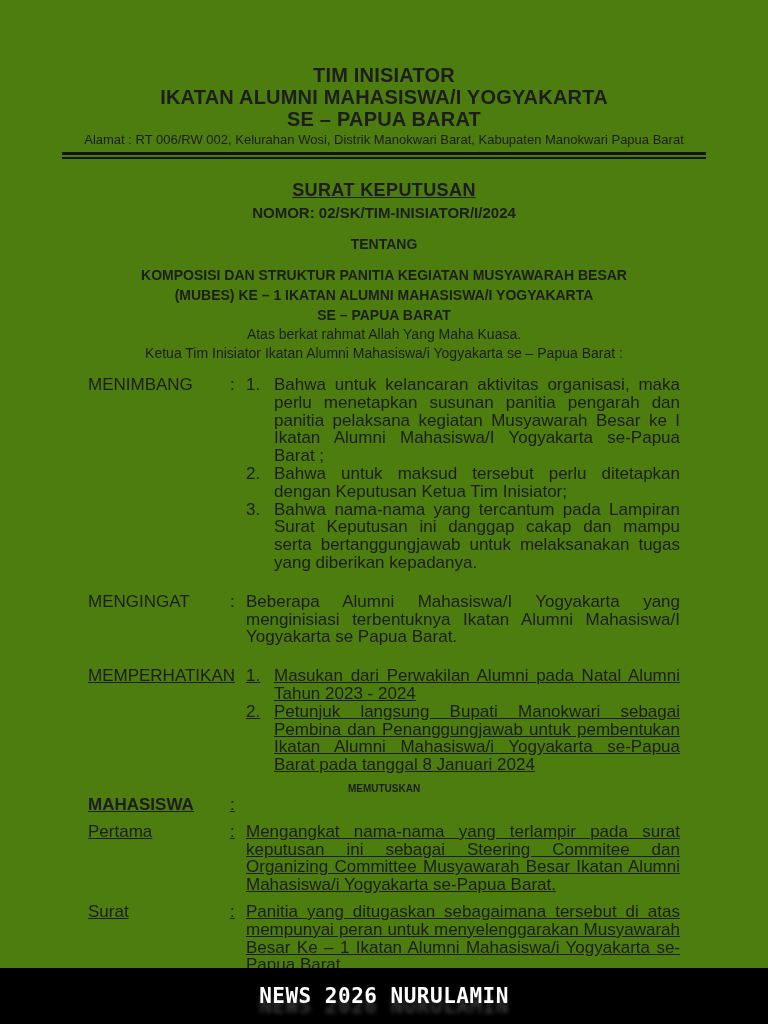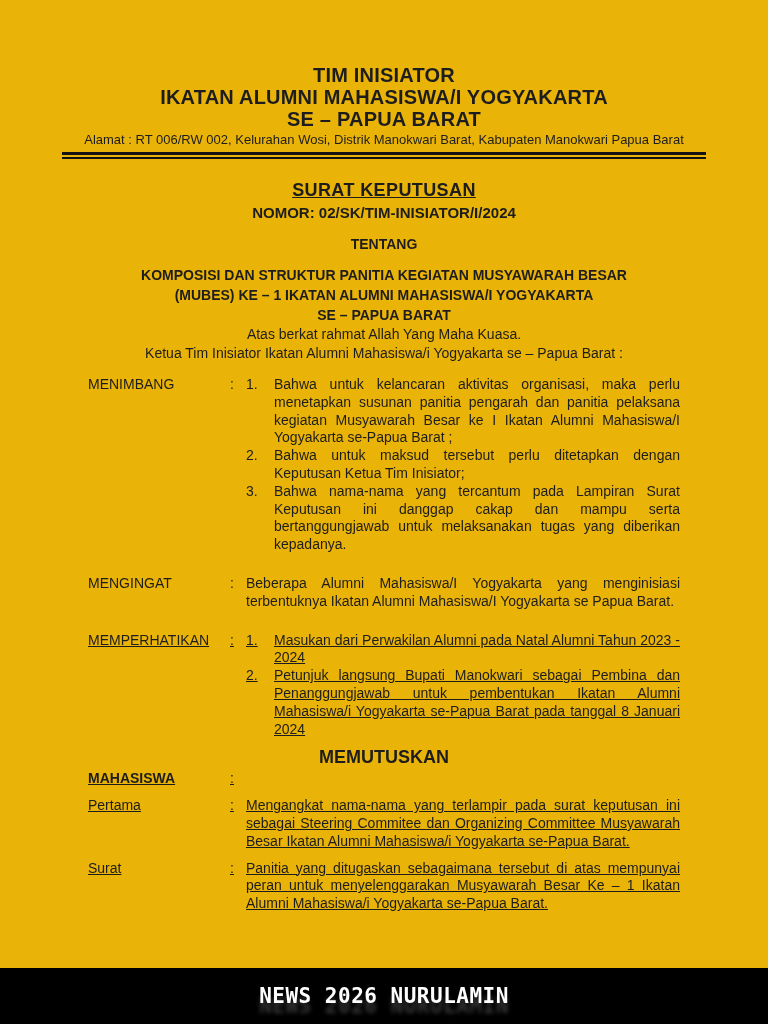--- a/index.html
+++ b/index.html
@@ -1,20 +1,20 @@
 <!DOCTYPE html>
 <html><head>
 <meta charset="utf-8">
 <style>
   html,body{margin:0;padding:0;background:#ffffff;}
   .page{
     position:relative;
     width:768px;height:1024px;
     margin:0 auto;
-    background:#eab308;
+    background:#4d7c0f;
     color:#1d1d1d;
     font-family:"Liberation Sans", sans-serif;
     overflow:hidden;
   }
   
   .letterhead{text-align:center;padding-top:64px;}
   .lh-line{font-size:20px;font-weight:bold;line-height:22px;letter-spacing:.2px;}
   .lh-address{font-size:13px;line-height:16px;margin-top:2px;}
   .lh-rule{margin:4px 62px 0 62px;}
   .lh-rule .thick{height:3px;background:#141414;}
@@ -22,31 +22,31 @@
   
   .doc-title{
     text-align:center;font-size:18px;font-weight:bold;
     text-decoration:underline;margin-top:21px;letter-spacing:.4px;
   }
   .doc-number{text-align:center;font-size:15px;font-weight:bold;margin-top:3px;}
   .tentang{text-align:center;font-size:14px;font-weight:bold;margin-top:15px;}
   .subject{text-align:center;font-size:14px;font-weight:bold;margin-top:13px;line-height:20px;}
   .preamble{text-align:center;font-size:14px;line-height:19px;}
   
-  .body-rows{margin:13px 88px 0 88px;font-size:14px;line-height:17.8px;}
+  .body-rows{margin:13px 88px 0 88px;font-size:17px;line-height:17.8px;}
   .row{display:flex;margin-bottom:21px;}
   .row.tight{margin-bottom:9px;text-decoration:underline;}
   .row-label{width:142px;flex:none;}
   .row-label.bold{font-weight:bold;}
   .row-colon{width:16px;flex:none;}
   .row-body{flex:1;text-align:justify;}
   .oitem{display:flex;}
   .onum{width:28px;flex:none;}
   .otext{flex:1;text-align:justify;}
-  .memutuskan{text-align:center;font-size:18px;font-weight:bold;margin:0 88px 2px 88px;}
+  .memutuskan{text-align:center;font-size:10px;font-weight:bold;margin:0 88px 2px 88px;}
   
   .footer-bar{
     position:absolute;left:0;right:0;bottom:0;height:56px;
     display:flex;align-items:center;justify-content:center;
   }
   .footer-text{
     font-family:"DejaVu Sans Mono", monospace;
     font-weight:bold;font-size:21px;letter-spacing:.5px;
     text-shadow:0 10px 4px rgba(255,255,255,0.22);
   }

